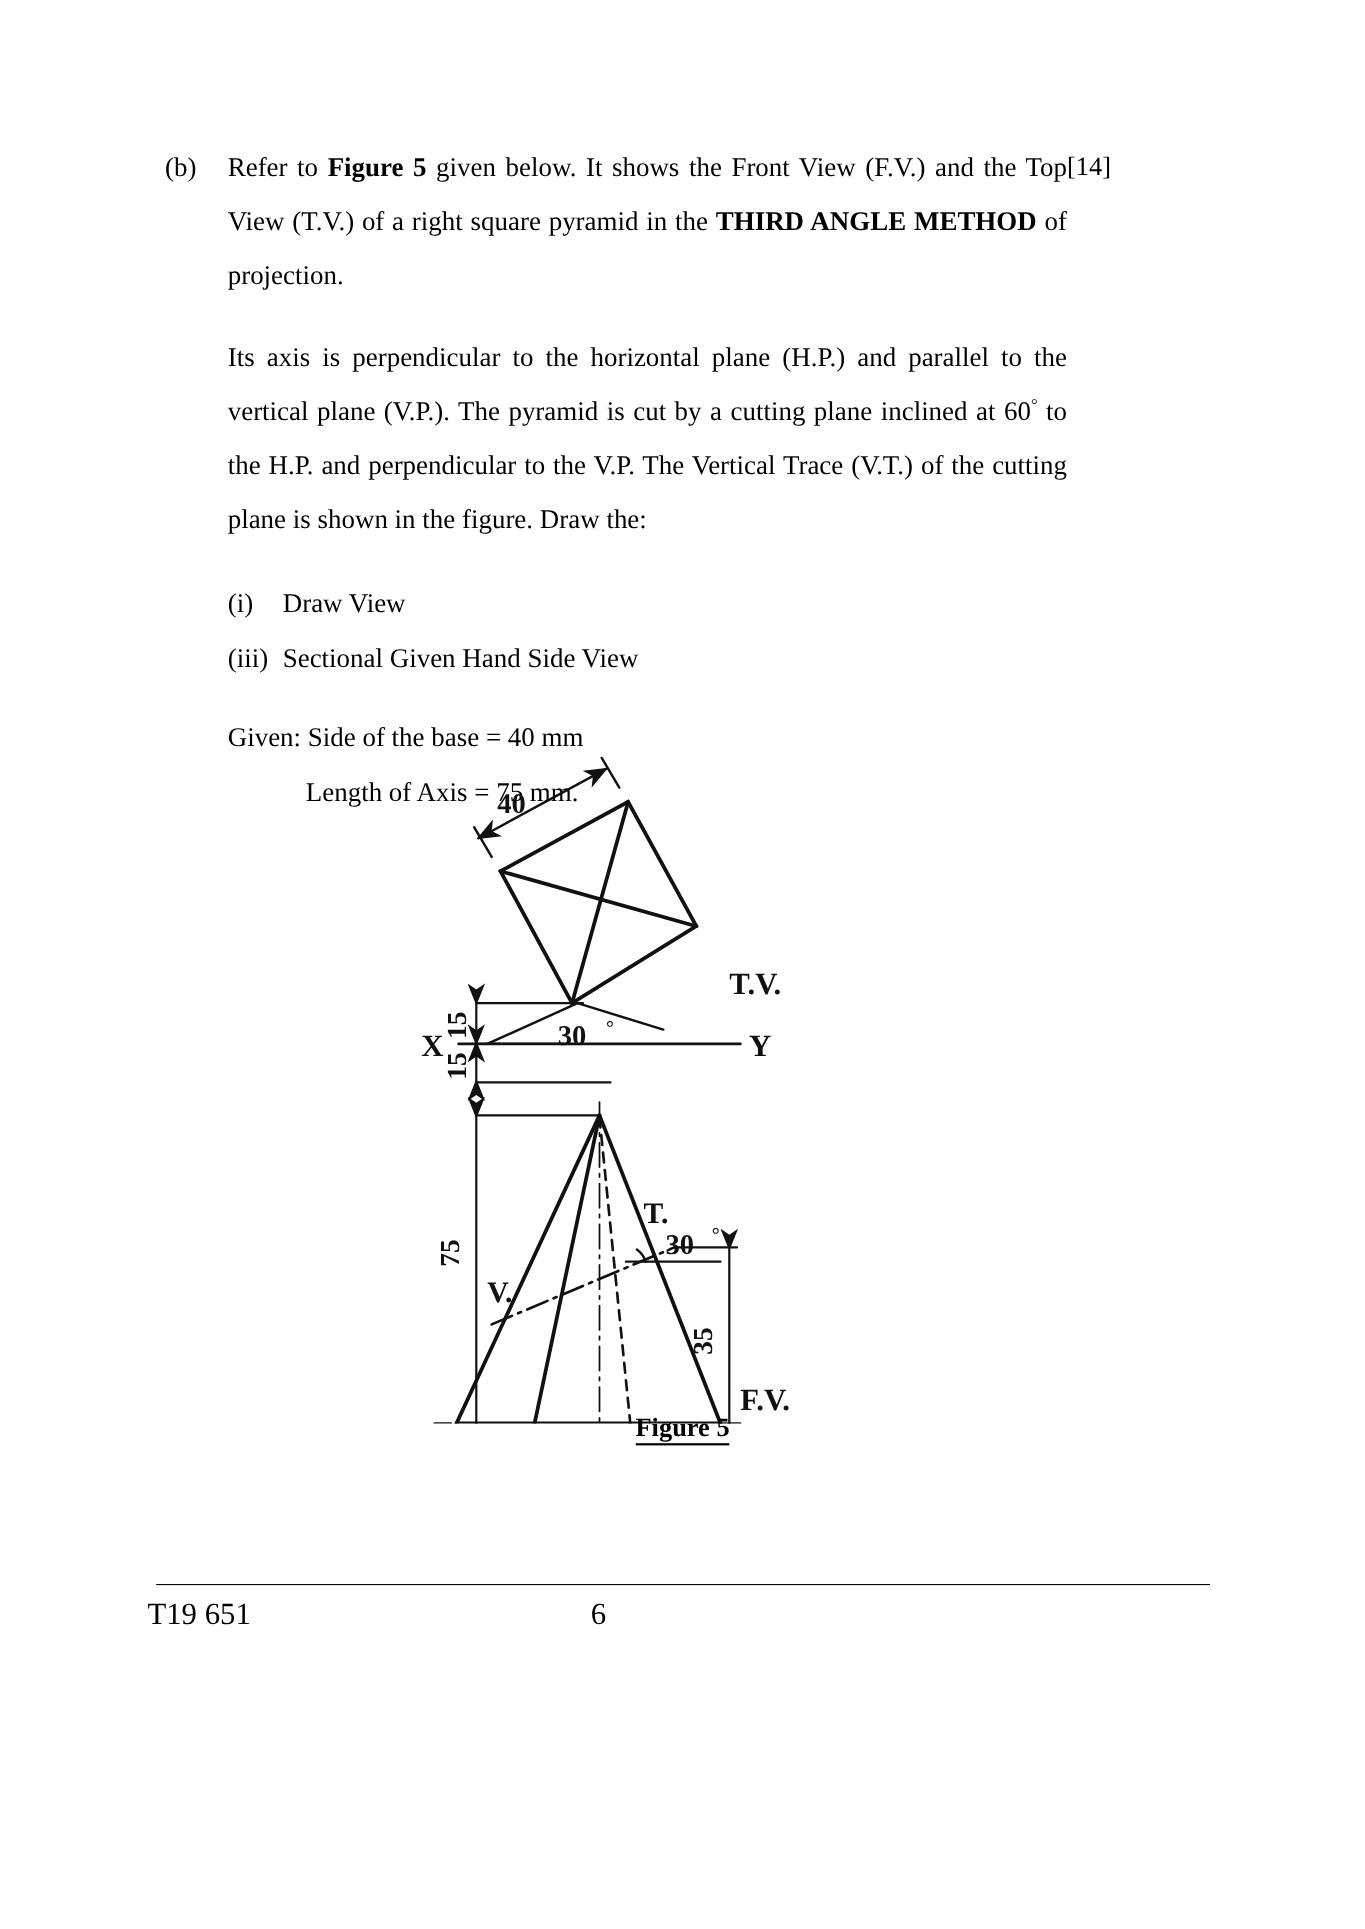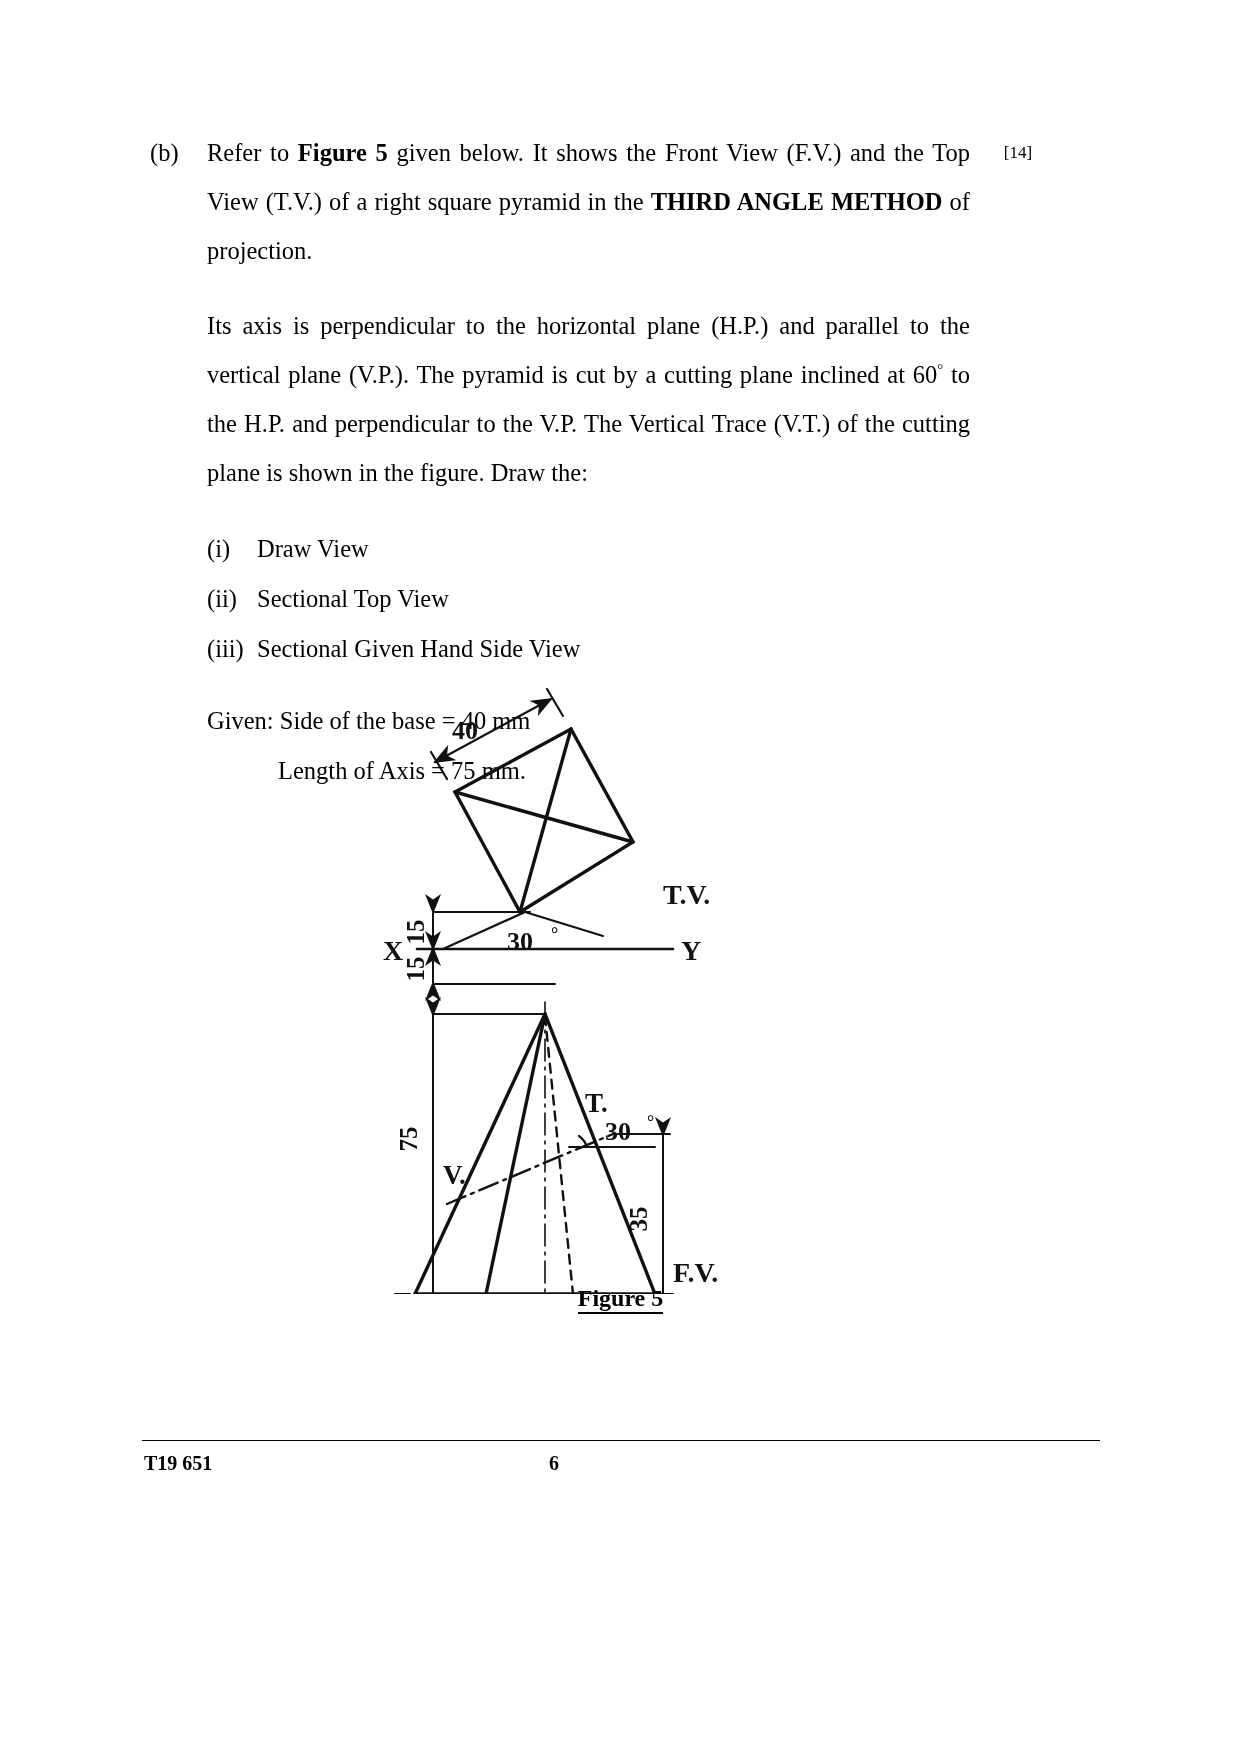--- a/index.html
+++ b/index.html
@@ -39,23 +39,23 @@
     font-size: 24.5px;
     line-height: 49px;
   }
   .qbody {
     flex: 1 1 auto;
     width: 706px;
   }
   .marks {
     width: 120px;
     flex: 0 0 120px;
-    font-size: 17px;
-    line-height: 49px;
-    text-align: center;
+    font-size: 24px;
+    line-height: 49px;
+    text-align: left;
     padding-right: 24px;
     box-sizing: border-box;
   }
 
   p.just {
     margin: 0;
     font-size: 24.5px;
     line-height: 49px;
     text-align: justify;
     text-align-last: left;
@@ -127,26 +127,26 @@
   .footer-rule {
     position: absolute;
     left: 142px;
     top: 1440px;
     width: 958px;
     height: 0;
     border-top: 1.5px solid #000;
   }
   .footer {
     position: absolute;
-    left: 144px;
+    left: 134px;
     top: 1452px;
     width: 958px;
     height: 40px;
-    font-size: 20px;
-    font-weight: bold;
+    font-size: 28px;
+    font-weight: normal;
   }
   .footer-code {
     position: absolute;
     left: 0;
     top: 0;
   }
   .footer-page {
     position: absolute;
     left: 0;
     top: 0;
@@ -165,24 +165,20 @@
       <div class="qlabel">(b)</div>
       <div class="qbody">
         <p class="just" id="para1"><span>Refer to </span><b>Figure 5</b><span> given below. It shows the Front View (F.V.) and the Top View (T.V.) of a right square pyramid in the </span><b>THIRD ANGLE METHOD</b><span> of projection.</span></p>
 
         <p class="just para2"><span>Its axis is perpendicular to the horizontal plane (H.P.) and parallel to the vertical plane (V.P.). The pyramid is cut by a cutting plane inclined at 60</span><sup class="deg">°</sup><span> to the H.P. and perpendicular to the V.P. The Vertical Trace (V.T.) of the cutting plane is shown in the figure. Draw the:</span></p>
 
         <div class="rlist">
           <div class="ritem">
             <div class="rnum">(i)</div>
             <div class="rtext">Draw View</div>
-          </div>
-          <div class="ritem">
-            <div class="rnum">(ii)</div>
-            <div class="rtext">Sectional Top View</div>
           </div>
           <div class="ritem">
             <div class="rnum">(iii)</div>
             <div class="rtext">Sectional Given Hand Side View</div>
           </div>
         </div>
 
         <div class="given">Given: Side of the base = 40 mm</div>
         <div class="given2">Length of Axis = 75 mm.</div>
       </div>

